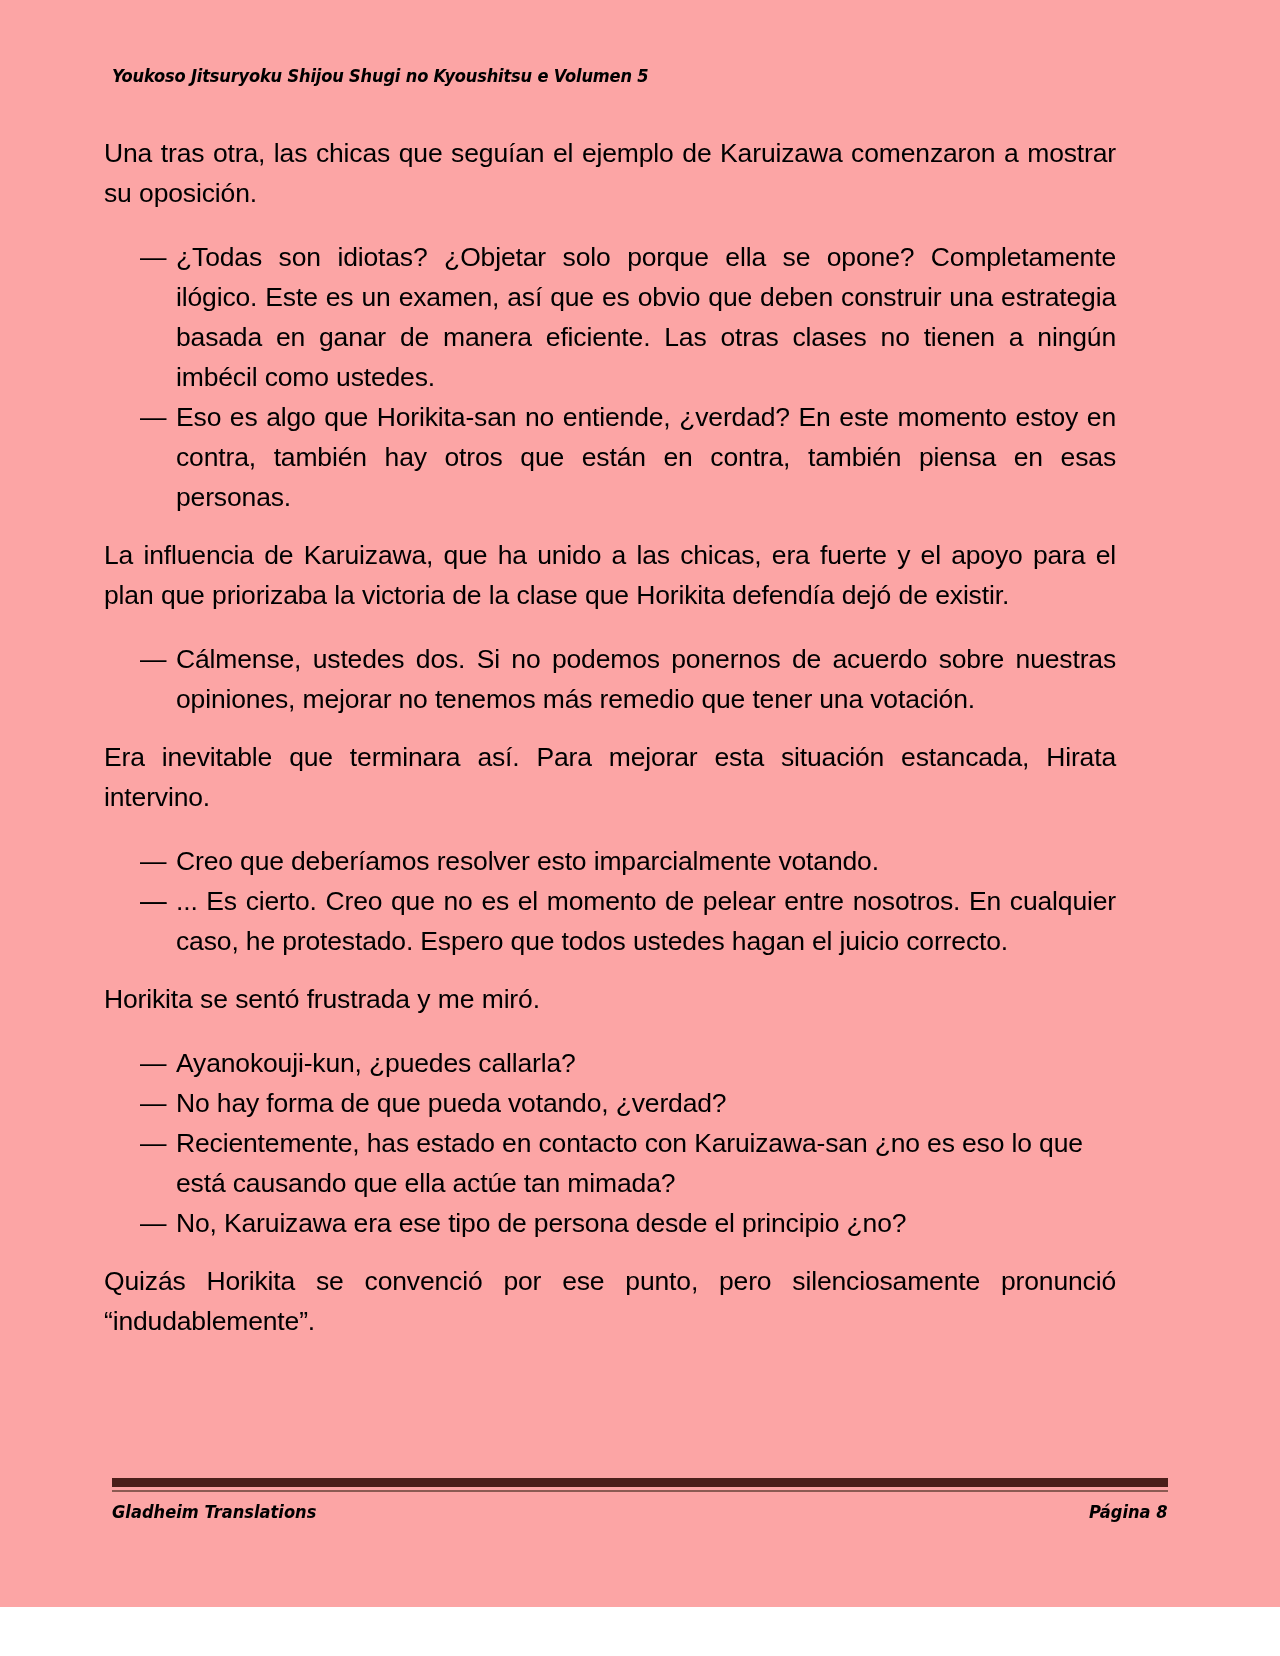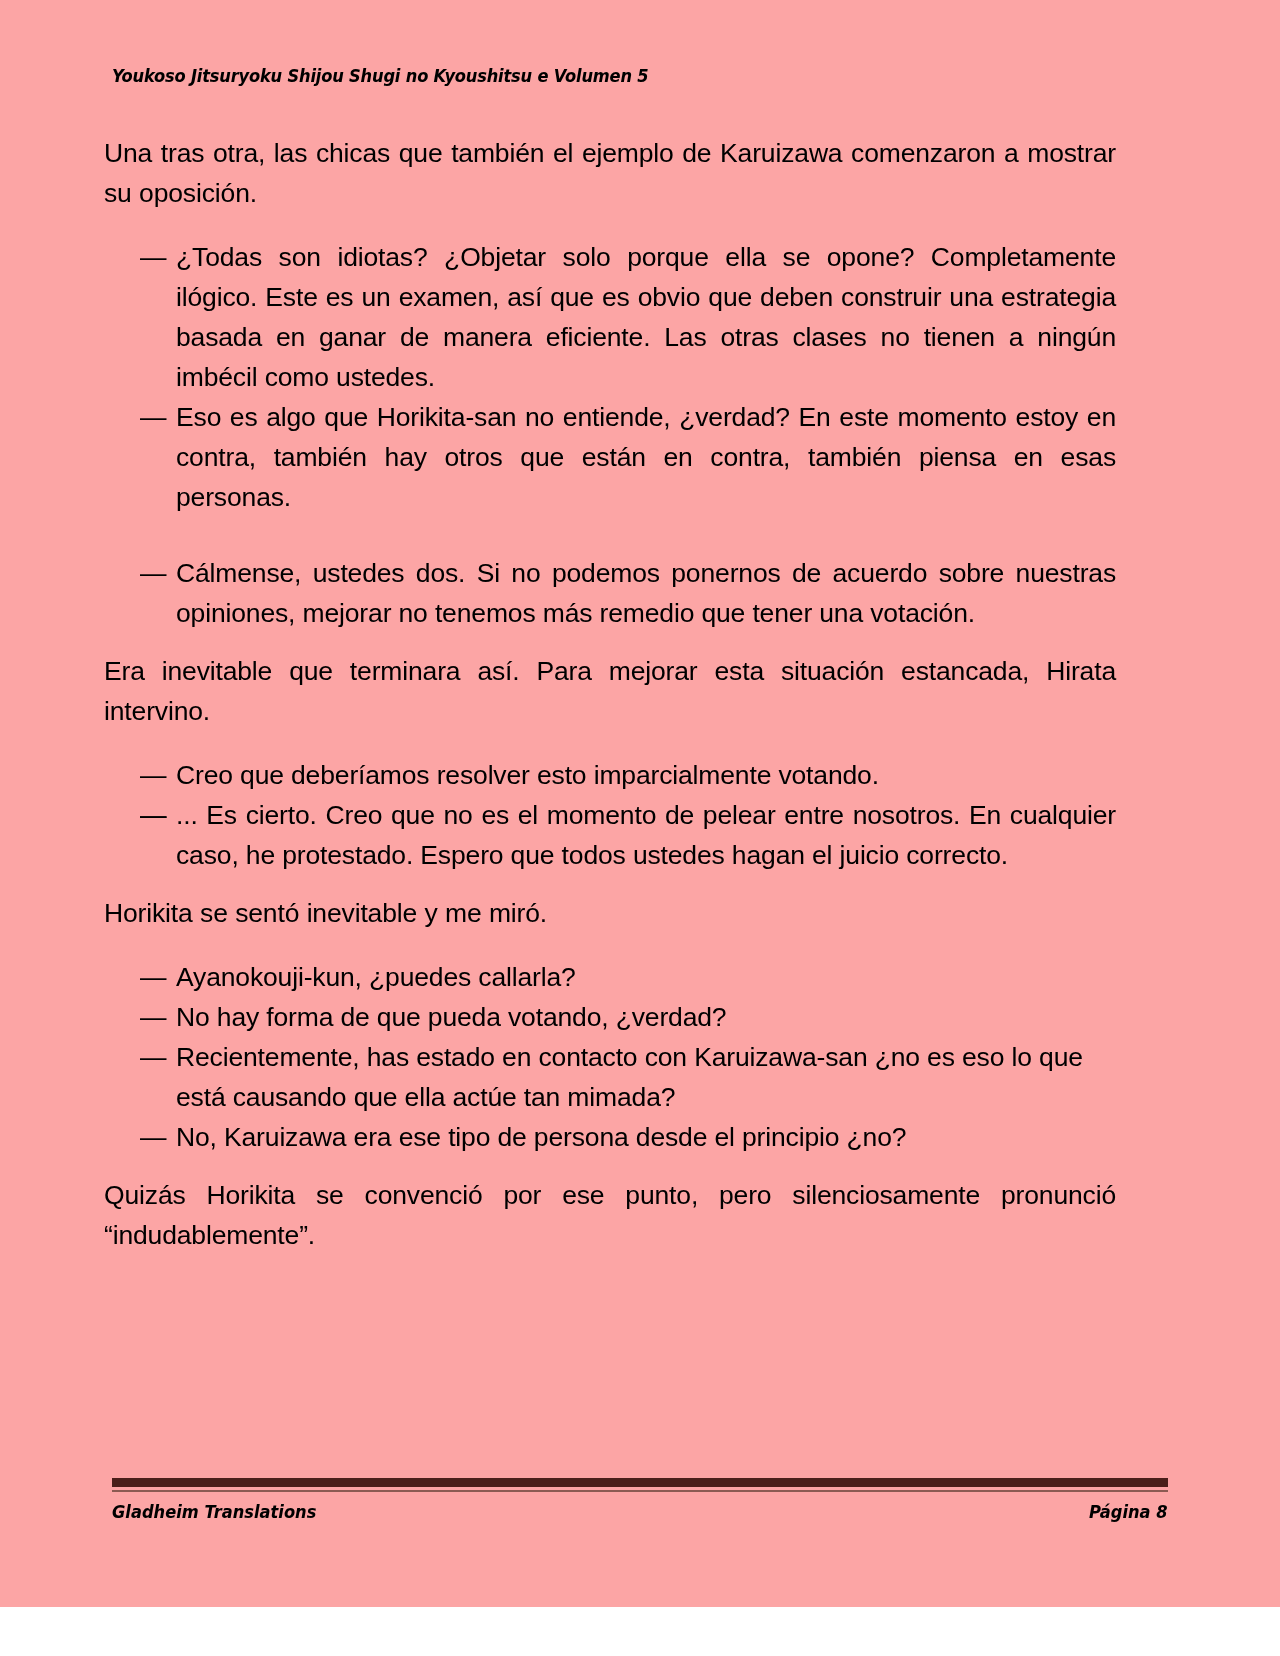--- a/index.html
+++ b/index.html
@@ -134,37 +134,38 @@
 <body>
 
 <div class="page">
 
   <div class="page-header">
     <div class="header-title">Youkoso Jitsuryoku Shijou Shugi no Kyoushitsu e Volumen 5</div>
   </div>
 
   <div class="content">
 
-    <p class="body-para">Una tras otra, las chicas que también el ejemplo de Karuizawa comenzaron a mostrar su oposición.</p>
+    <p class="body-para">Una tras otra, las chicas que seguían el ejemplo de Karuizawa comenzaron a mostrar su oposición.</p>
 
     <div class="block-gap"></div>
 
     <ul class="dialogue">
       <li>
         <span class="dash">—</span>
         <span class="txt">¿Todas son idiotas? ¿Objetar solo porque ella se opone? Completamente ilógico. Este es un examen, así que es obvio que deben construir una estrategia basada en ganar de manera eficiente. Las otras clases no tienen a ningún imbécil como ustedes.</span>
       </li>
       <li>
         <span class="dash">—</span>
         <span class="txt">Eso es algo que Horikita-san no entiende, ¿verdad? En este momento estoy en contra, también hay otros que están en contra, también piensa en esas personas.</span>
       </li>
     </ul>
 
     <div class="block-gap"></div>
 
+    <p class="body-para">La influencia de Karuizawa, que ha unido a las chicas, era fuerte y el apoyo para el plan que priorizaba la victoria de la clase que Horikita defendía dejó de existir.</p>
 
     <div class="block-gap"></div>
 
     <ul class="dialogue">
       <li>
         <span class="dash">—</span>
         <span class="txt">Cálmense, ustedes dos. Si no podemos ponernos de acuerdo sobre nuestras opiniones, mejorar no tenemos más remedio que tener una votación.</span>
       </li>
     </ul>
 
@@ -183,21 +184,21 @@
         <span class="dash">—</span>
       </li>
       <li>
         <span class="dash">—</span>
         <span class="txt">... Es cierto. Creo que no es el momento de pelear entre nosotros. En cualquier caso, he protestado. Espero que todos ustedes hagan el juicio correcto.</span>
       </li>
     </ul>
 
     <div class="block-gap"></div>
 
-    <p class="body-para">Horikita se sentó inevitable y me miró.</p>
+    <p class="body-para">Horikita se sentó frustrada y me miró.</p>
 
     <div class="block-gap"></div>
 
     <ul class="dialogue">
       <li class="short">
         <span class="dash">—</span>
         <span class="txt">Ayanokouji-kun, ¿puedes callarla?</span>
       </li>
       <li class="short">
         <span class="dash">—</span>

